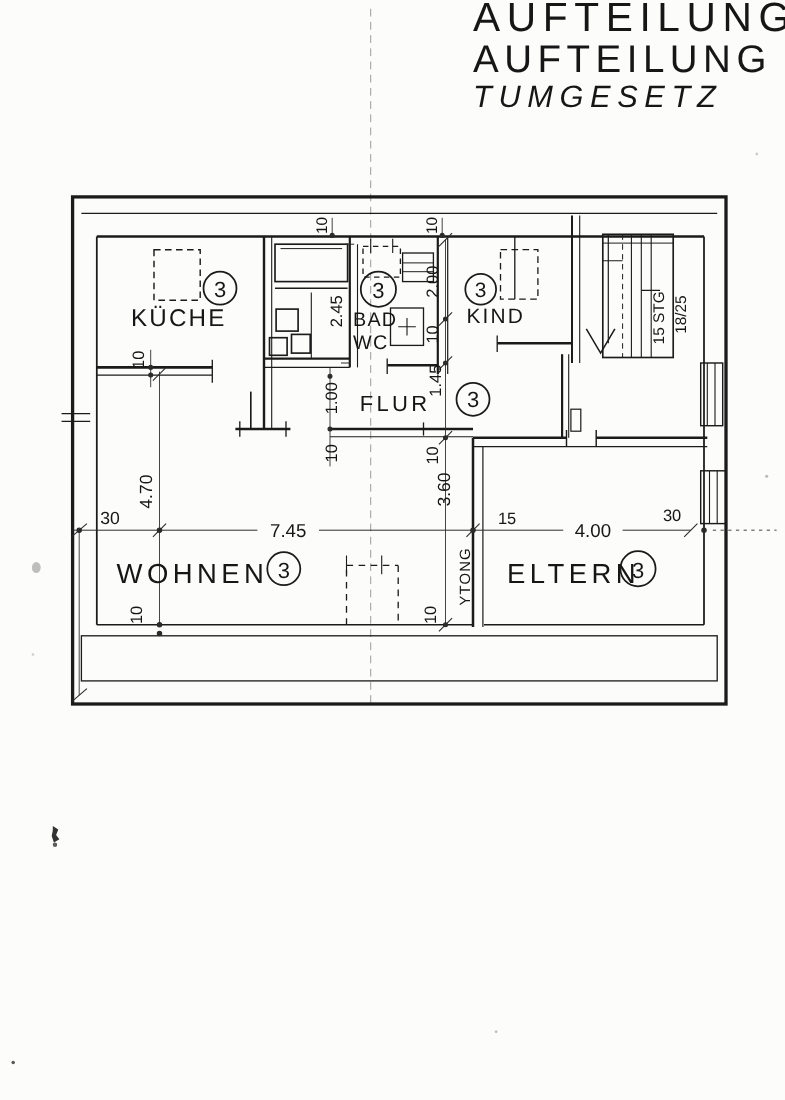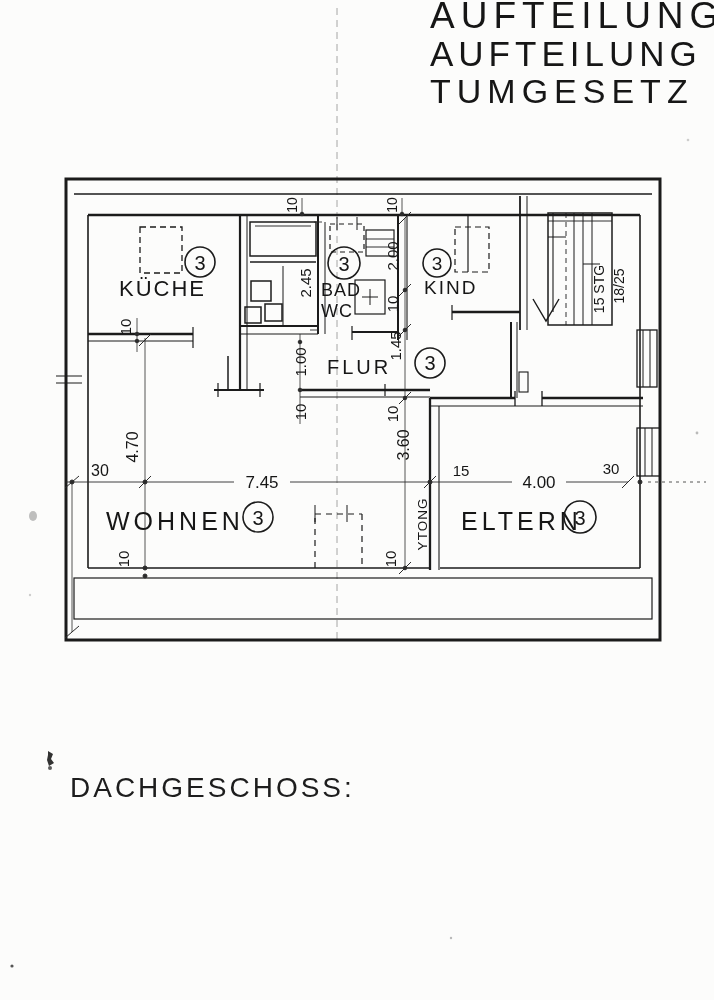--- a/index.html
+++ b/index.html
@@ -10,21 +10,21 @@
     overflow:hidden;
     font-family:"Liberation Sans", sans-serif;
     color:#1a1a1a;
   }
   .hdr{
     position:absolute;left:430px;white-space:nowrap;
     color:#161616;font-weight:400;
   }
   .hdr1{top:-5px;font-size:37px;letter-spacing:6px;}
   .hdr2{top:34px;font-size:35px;letter-spacing:5px;}
-  .hdr3{top:72px;font-size:34px;letter-spacing:6px;}
+  .hdr3{top:72px;font-size:28px;letter-spacing:6px;font-style:italic;}
   .footer-title{
     position:absolute;left:70px;top:772px;
     font-size:28px;letter-spacing:3px;color:#1d1d1d;white-space:nowrap;
   }
   svg.plan{position:absolute;left:0;top:0;}
   svg text{fill:#161616;font-family:"Liberation Sans", sans-serif;}
   .w{stroke:#1b1b1b;fill:none;}
   .d{stroke:#2b2b2b;fill:none;}
 </style>
 </head>
@@ -253,14 +253,13 @@
       <path d="M48 751 l5 3 l-2 5 l3 4 l-5 3 l-2 -6 l1 -5 z" fill="#1c1c1c" opacity="0.9"></path>
       <circle cx="50" cy="768" r="2" fill="#333" opacity="0.8"></circle>
       <circle cx="12" cy="966" r="1.6" fill="#555"></circle>
       <circle cx="451" cy="938" r="1.2" fill="#777" opacity="0.5"></circle>
       <circle cx="697" cy="433" r="1.4" fill="#777" opacity="0.5"></circle>
       <circle cx="30" cy="595" r="1.2" fill="#888" opacity="0.4"></circle>
       <circle cx="688" cy="140" r="1.3" fill="#888" opacity="0.4"></circle>
     </g>
   </svg>
 
-  <div class="footer-title">DACHGESCHOSS:</div>
 </div>
 
 </body></html>

